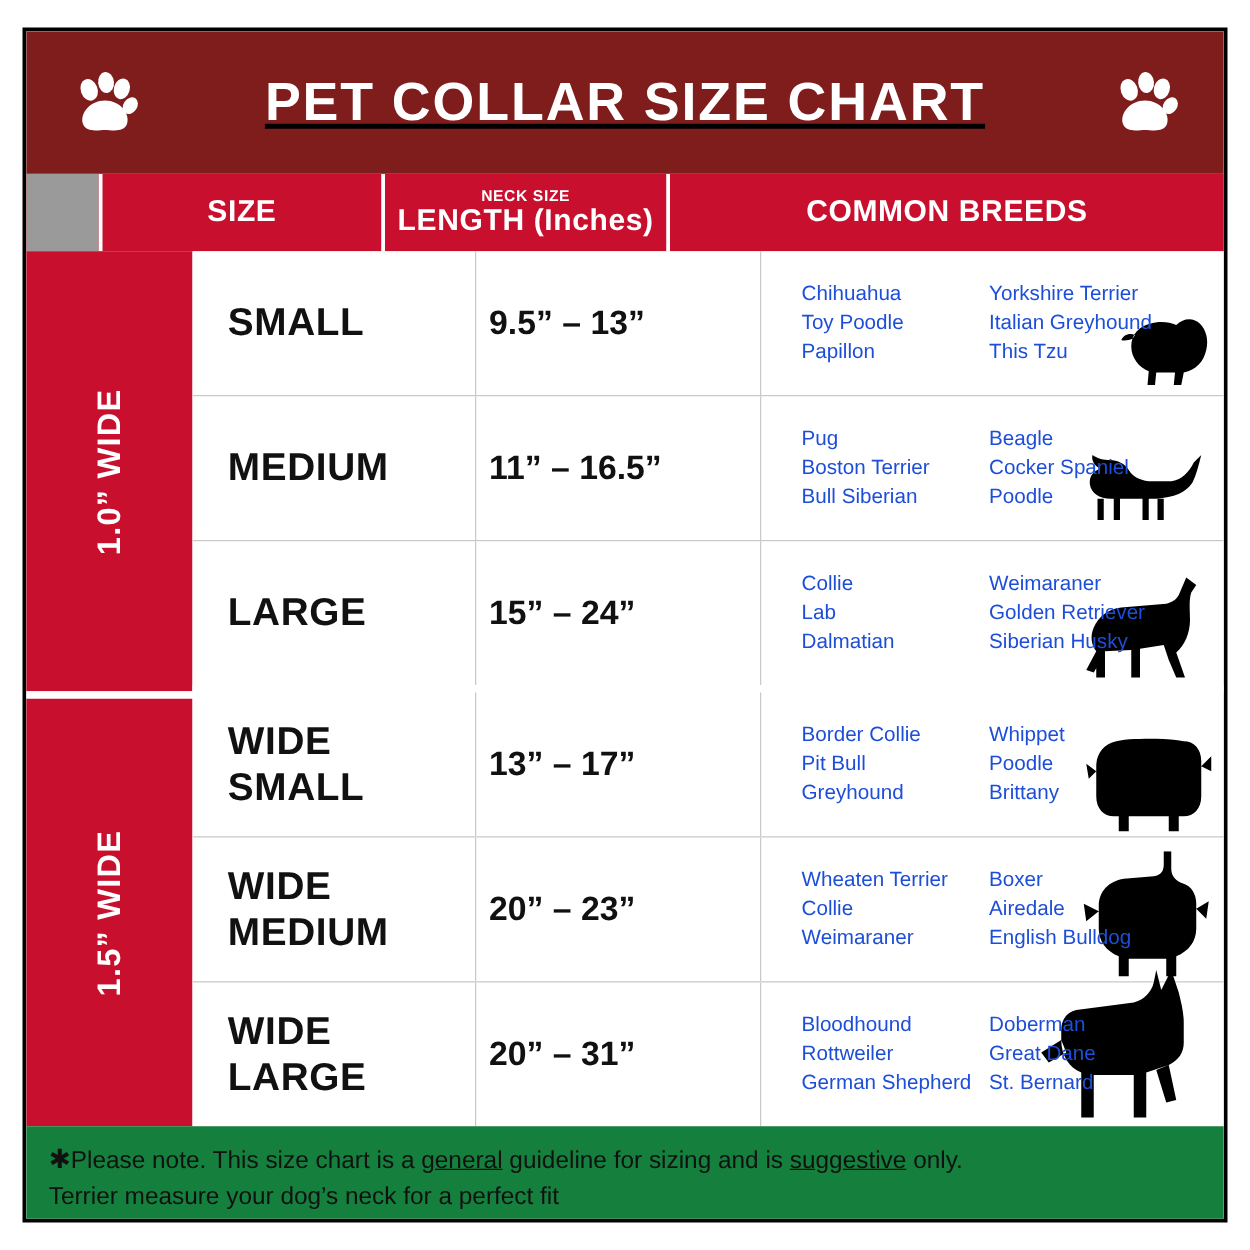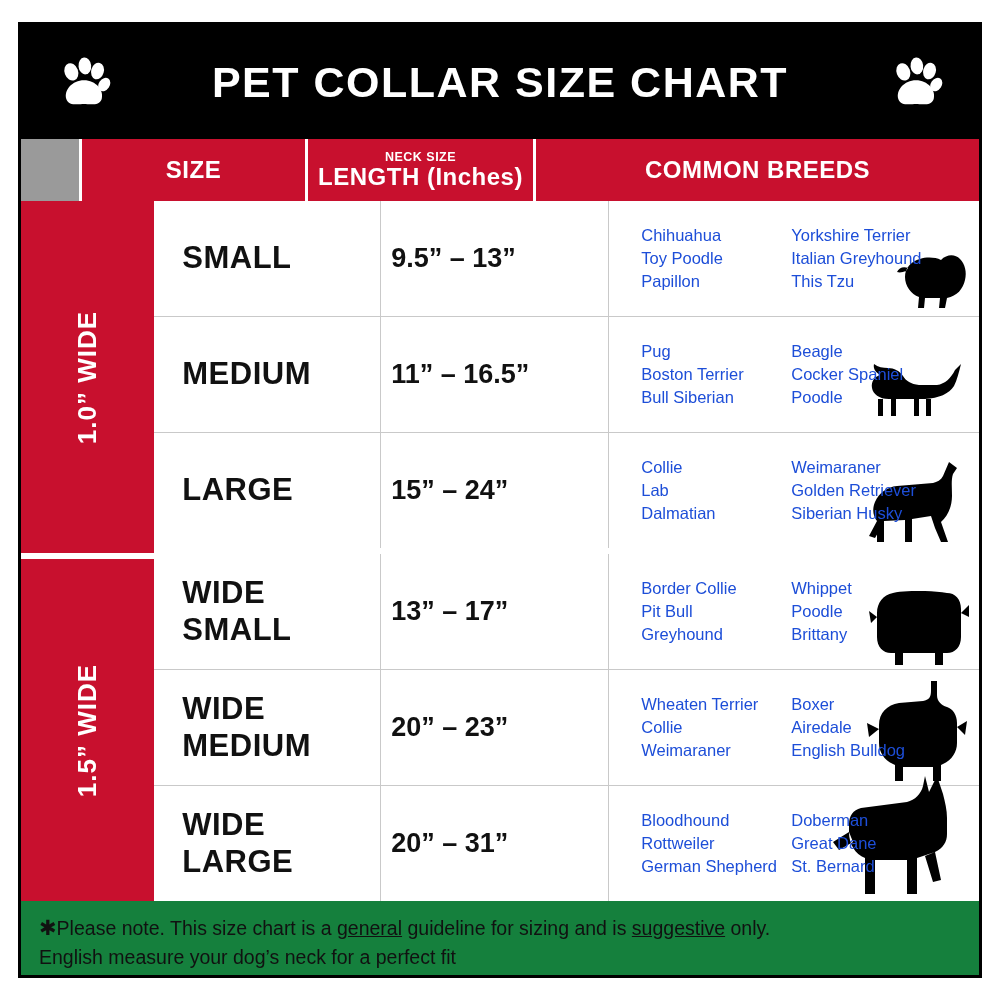--- a/index.html
+++ b/index.html
@@ -27,21 +27,21 @@
     height: 956px;
     border: 3px solid #000000;
     box-sizing: border-box;
     background: #ffffff;
     overflow: hidden;
   }
   
   .header {
     position: relative;
     height: 114px;
-    background: #000000;
+    background: #7f1d1d;
     display: flex;
     align-items: center;
     justify-content: center;
     text-decoration: underline;
   }
   .header-title {
     color: #ffffff;
     font-size: 43px;
     font-weight: bold;
     letter-spacing: 1.5px;
@@ -424,17 +424,17 @@
           </div>
         </div>
 
       </div>
     </div>
 
     <div class="footer">
       <div class="footer-line">
         <span class="star">✱</span><span>Please note. This size chart is a </span><span class="u">general</span><span> guideline for sizing and is </span><span class="u">suggestive</span><span> only.</span>
       </div>
-      <div class="footer-line">English measure your dog’s neck for a perfect fit</div>
+      <div class="footer-line">Terrier measure your dog’s neck for a perfect fit</div>
     </div>
 
   </div>
 </div>
 
 </body></html>

